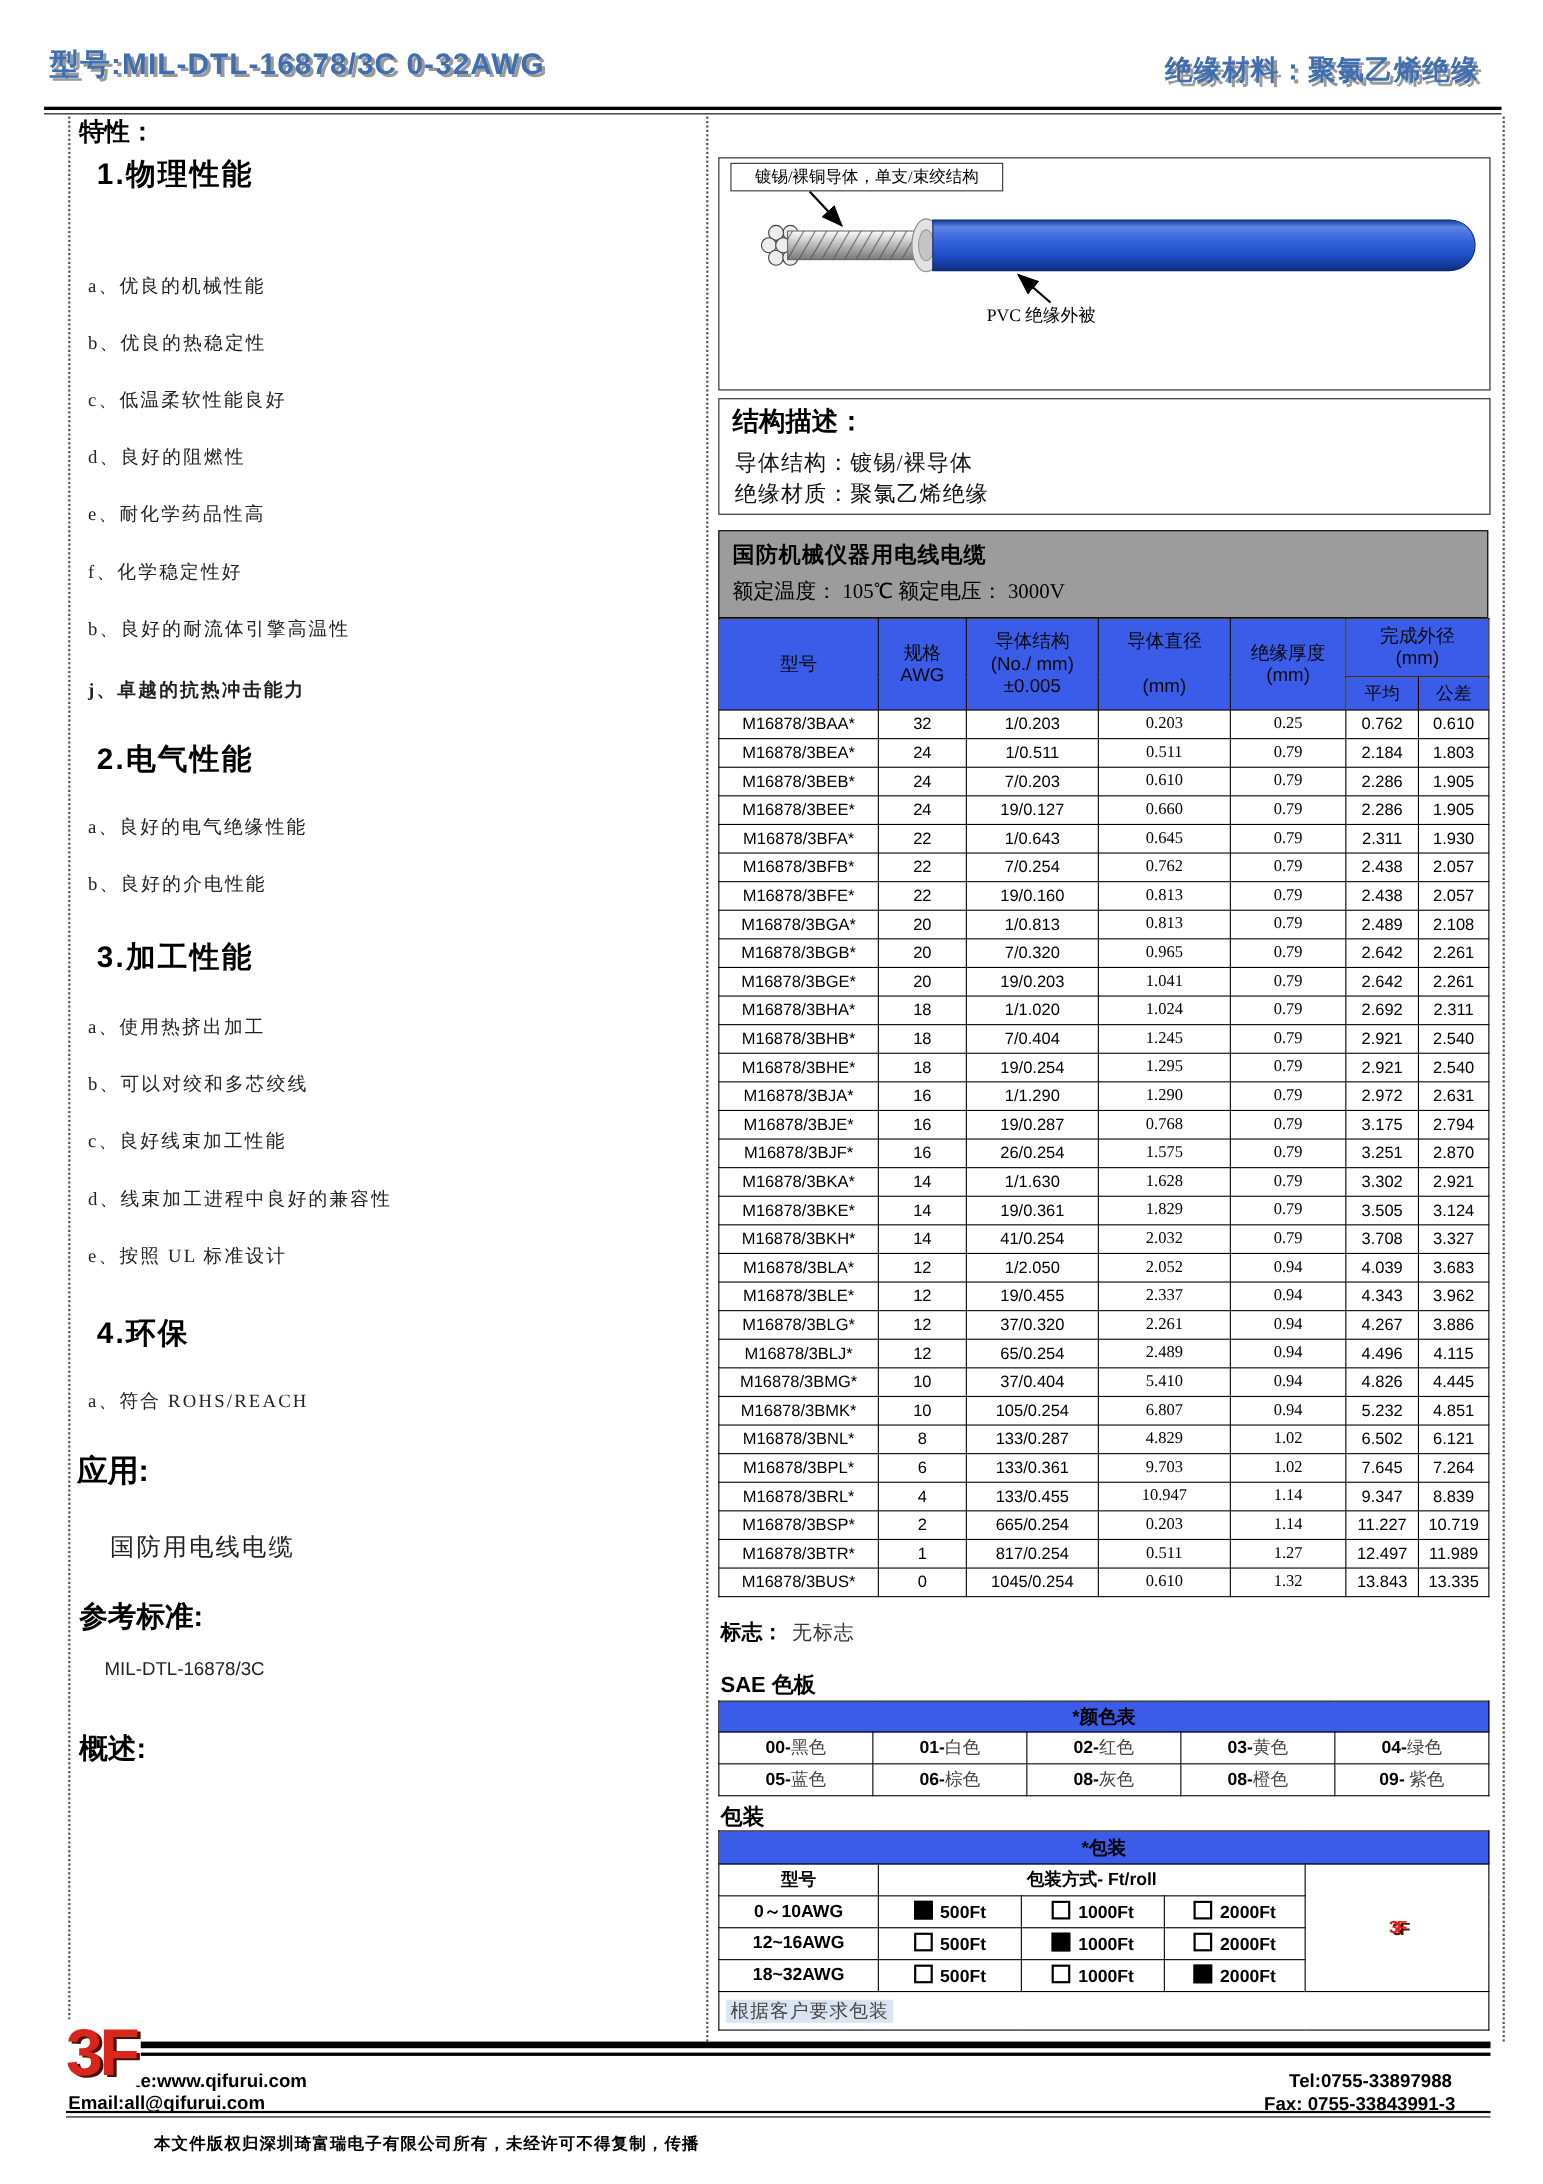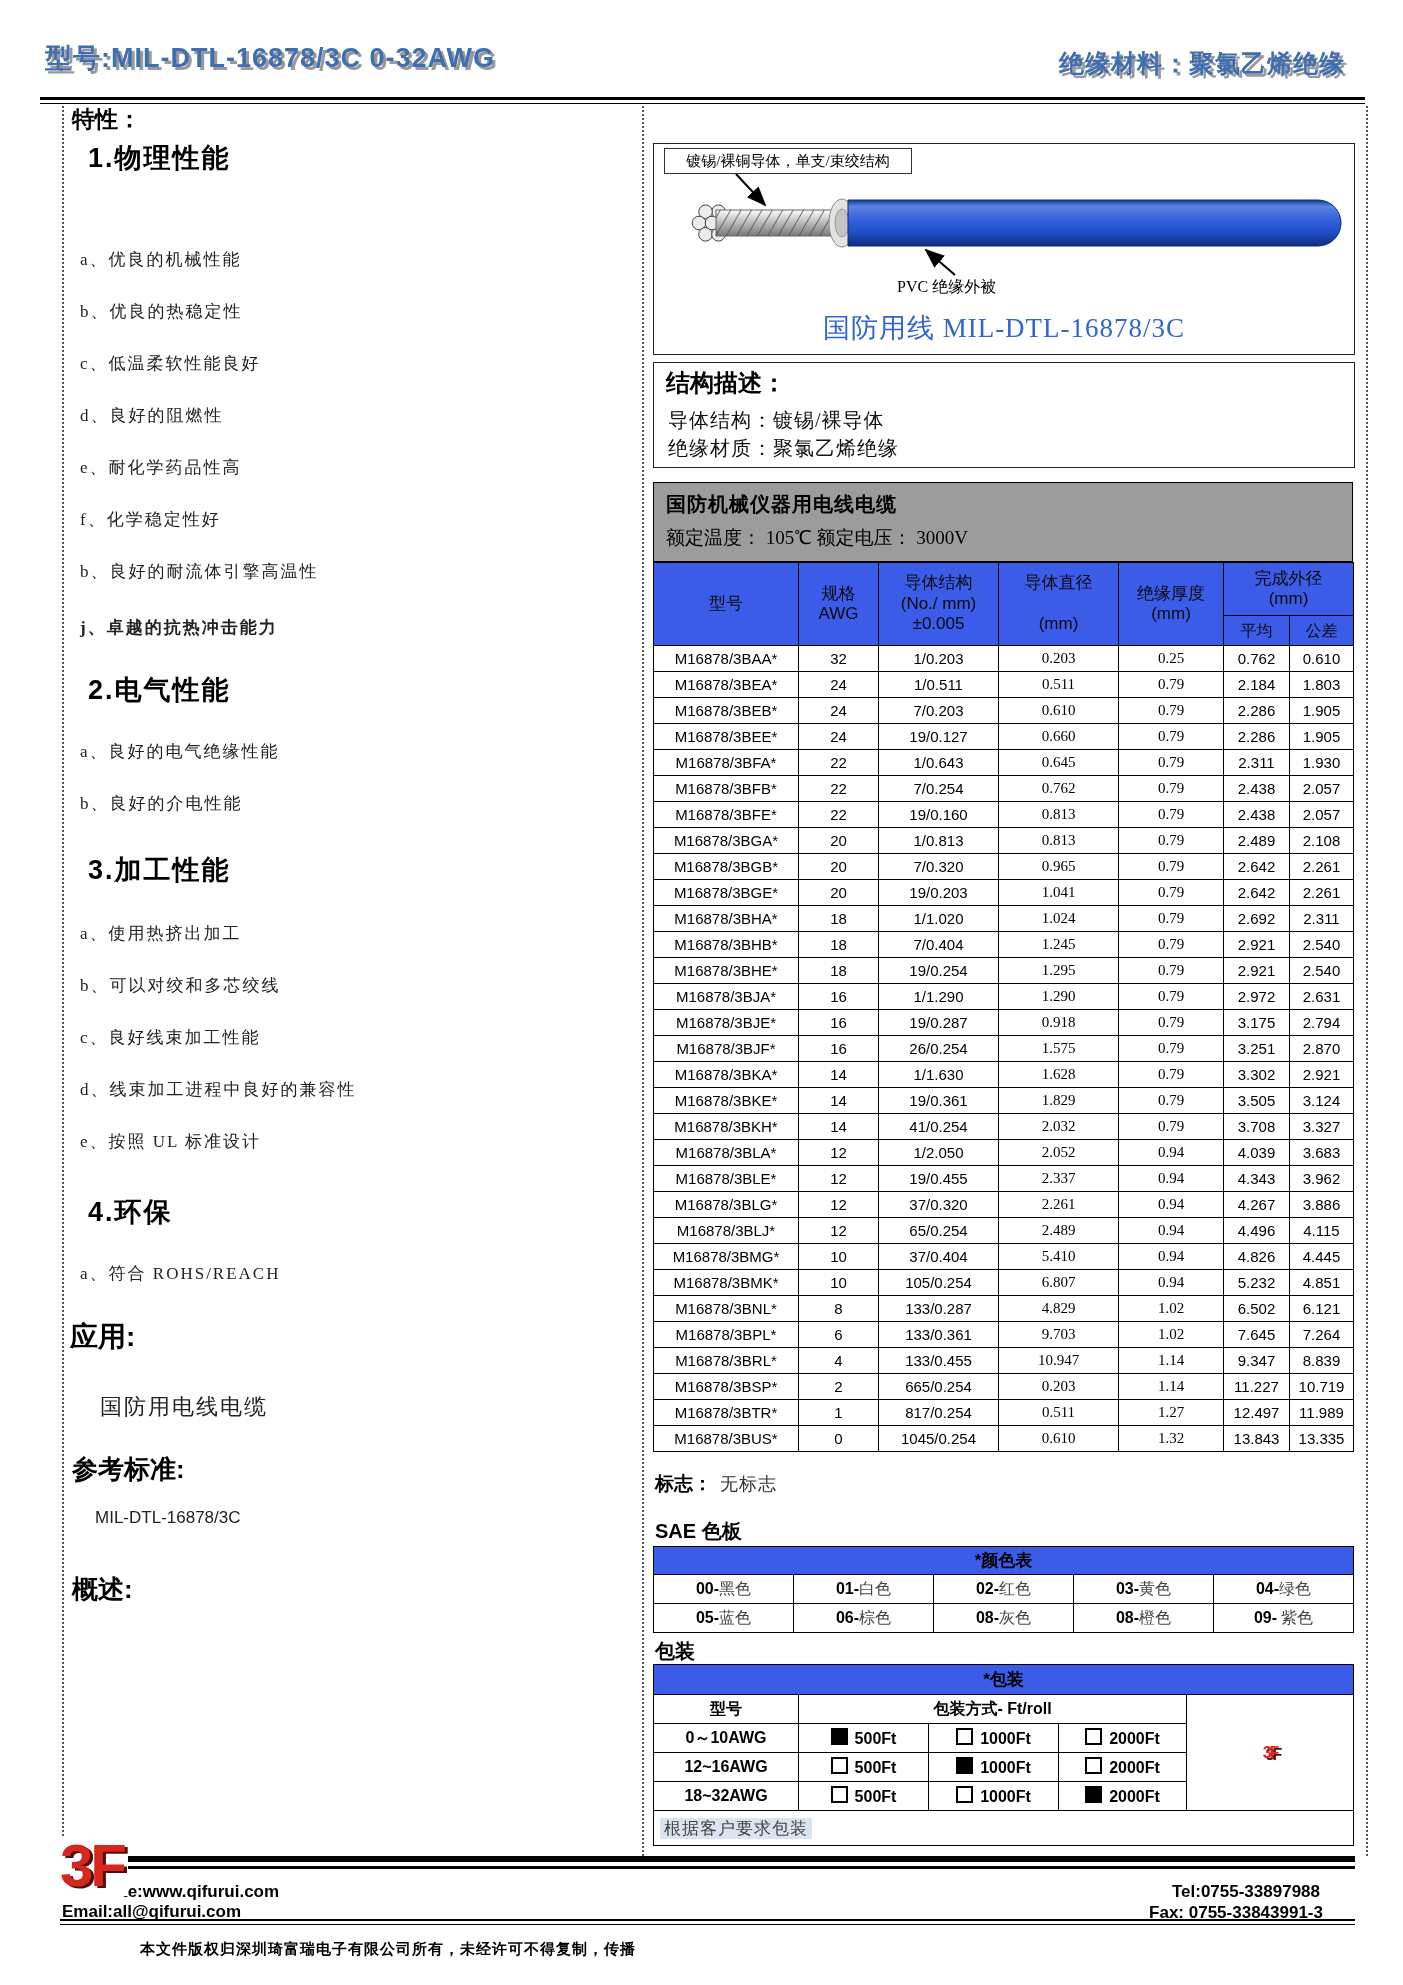--- a/index.html
+++ b/index.html
@@ -161,21 +161,20 @@
       <ellipse cx="188" cy="79" rx="13" ry="24" fill="#e2e2e2" stroke="#8a8a8a"></ellipse>
       <ellipse cx="188" cy="79" rx="7" ry="14" fill="#c4c4c4" stroke="#9a9a9a"></ellipse>
 
       <path d="M194,56 L664,56 A23,23 0 0 1 664,102 L194,102 Z" fill="url(#jacketGrad)" stroke="#0c2a70" stroke-width="1"></path>
 
       <line x1="82" y1="30" x2="111" y2="61" stroke="#000" stroke-width="2" marker-end="url(#arr)"></line>
       <line x1="301" y1="131" x2="272" y2="106" stroke="#000" stroke-width="2" marker-end="url(#arr)"></line>
     </svg>
     <div class="cond-label">镀锡/裸铜导体，单支/束绞结构</div>
     <div class="pvc-label">PVC  绝缘外被</div>
-    <div class="product-title">国防用线  MIL-DTL-16878/3C</div>
   </div>
 
   <div class="struct-box">
     <div class="struct-title">结构描述：</div>
     <div class="struct-line struct-line1">导体结构：镀锡/裸导体</div>
     <div class="struct-line struct-line2">绝缘材质：聚氯乙烯绝缘</div>
   </div>
 
   <div class="spec-band">
     <div class="band-l1">国防机械仪器用电线电缆</div>
@@ -337,21 +336,21 @@
           <td class="c-str">1/1.290</td>
           <td class="c-dia">1.290</td>
           <td class="c-thk">0.79</td>
           <td class="c-avg">2.972</td>
           <td class="c-tol">2.631</td>
         </tr>
         <tr>
           <td class="c-model">M16878/3BJE*</td>
           <td class="c-awg">16</td>
           <td class="c-str">19/0.287</td>
-          <td class="c-dia">0.918</td>
+          <td class="c-dia">0.768</td>
           <td class="c-thk">0.79</td>
           <td class="c-avg">3.175</td>
           <td class="c-tol">2.794</td>
         </tr>
         <tr>
           <td class="c-model">M16878/3BJF*</td>
           <td class="c-awg">16</td>
           <td class="c-str">26/0.254</td>
           <td class="c-dia">1.575</td>
           <td class="c-thk">0.79</td>

